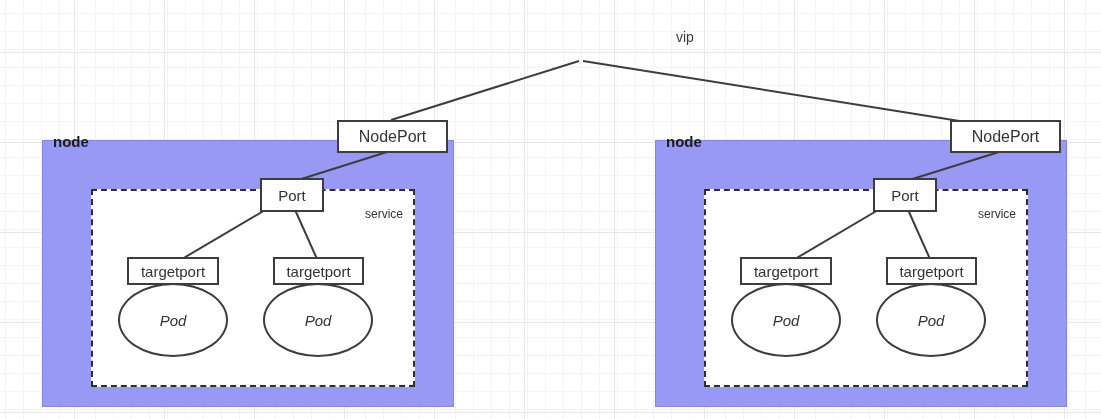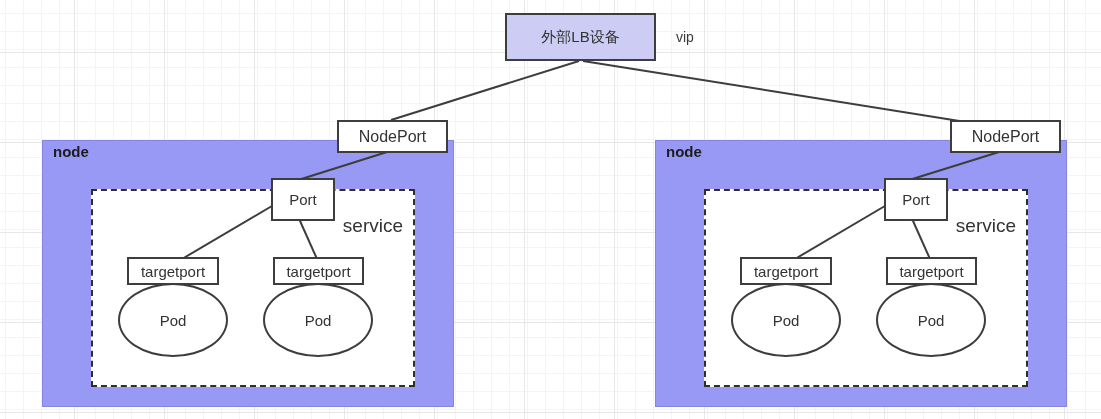--- a/index.html
+++ b/index.html
@@ -50,56 +50,56 @@
   .node-rect {
     position: absolute;
     left: 0; top: 140px;
     width: 412px; height: 267px;
     background: var(--node-fill);
     border: 1px solid var(--node-edge);
     z-index: 1;
   }
   .node-label {
     position: absolute;
-    left: 11px; top: 143px;
+    left: 11px; top: 133px;
     font-size: 15px;
     font-weight: bold;
     color: #1c1c1c;
     z-index: 2;
   }
   .service-rect {
     position: absolute;
     left: 49px; top: 189px;
     width: 324px; height: 198px;
     background: #ffffff;
     border: 2px dashed #2e2e2e;
     z-index: 2;
   }
   .service-label {
     position: absolute;
-    top: 24px; right: 10px;
-    font-size: 19px;
+    top: 16px; right: 10px;
+    font-size: 12px;
     color: var(--label-text);
   }
   .shape {
     position: absolute;
     display: flex;
     align-items: center;
     justify-content: center;
     background: #ffffff;
     border: 2px solid var(--shape-border);
     color: var(--label-text);
     font-size: 15px;
     z-index: 6;
   }
   .nodeport { left: 295px; top: 120px; width: 111px; height: 33px; font-size: 16px; }
-  .port     { left: 218px; top: 178px; width: 64px;  height: 43px; margin-left: 11px; }
+  .port     { left: 218px; top: 178px; width: 64px;  height: 34px; }
   .tp1      { left: 85px;  top: 257px; width: 92px;  height: 28px; }
   .tp2      { left: 231px; top: 257px; width: 91px;  height: 28px; }
-  .pod      { border-radius: 50%; }
+  .pod      { border-radius: 50%; font-style: italic; }
   .pod1     { left: 76px;  top: 283px; width: 110px; height: 74px; }
   .pod2     { left: 221px; top: 283px; width: 110px; height: 74px; }
   .group-left  { left: 42px; }
   .group-right { left: 655px; }
   .lb-box {
     position: absolute;
     left: 505px; top: 13px;
     width: 151px; height: 48px;
     display: flex;
     align-items: center;
@@ -179,18 +179,15 @@
       <span>Pod</span>
     </div>
     <div class="shape tp tp1">
       <span>targetport</span>
     </div>
     <div class="shape tp tp2">
       <span>targetport</span>
     </div>
   </div>
 
-  <div class="lb-box">
-    <span>外部LB设备</span>
-  </div>
   <span class="vip-label">vip</span>
 
 </div>
 
 </body></html>

